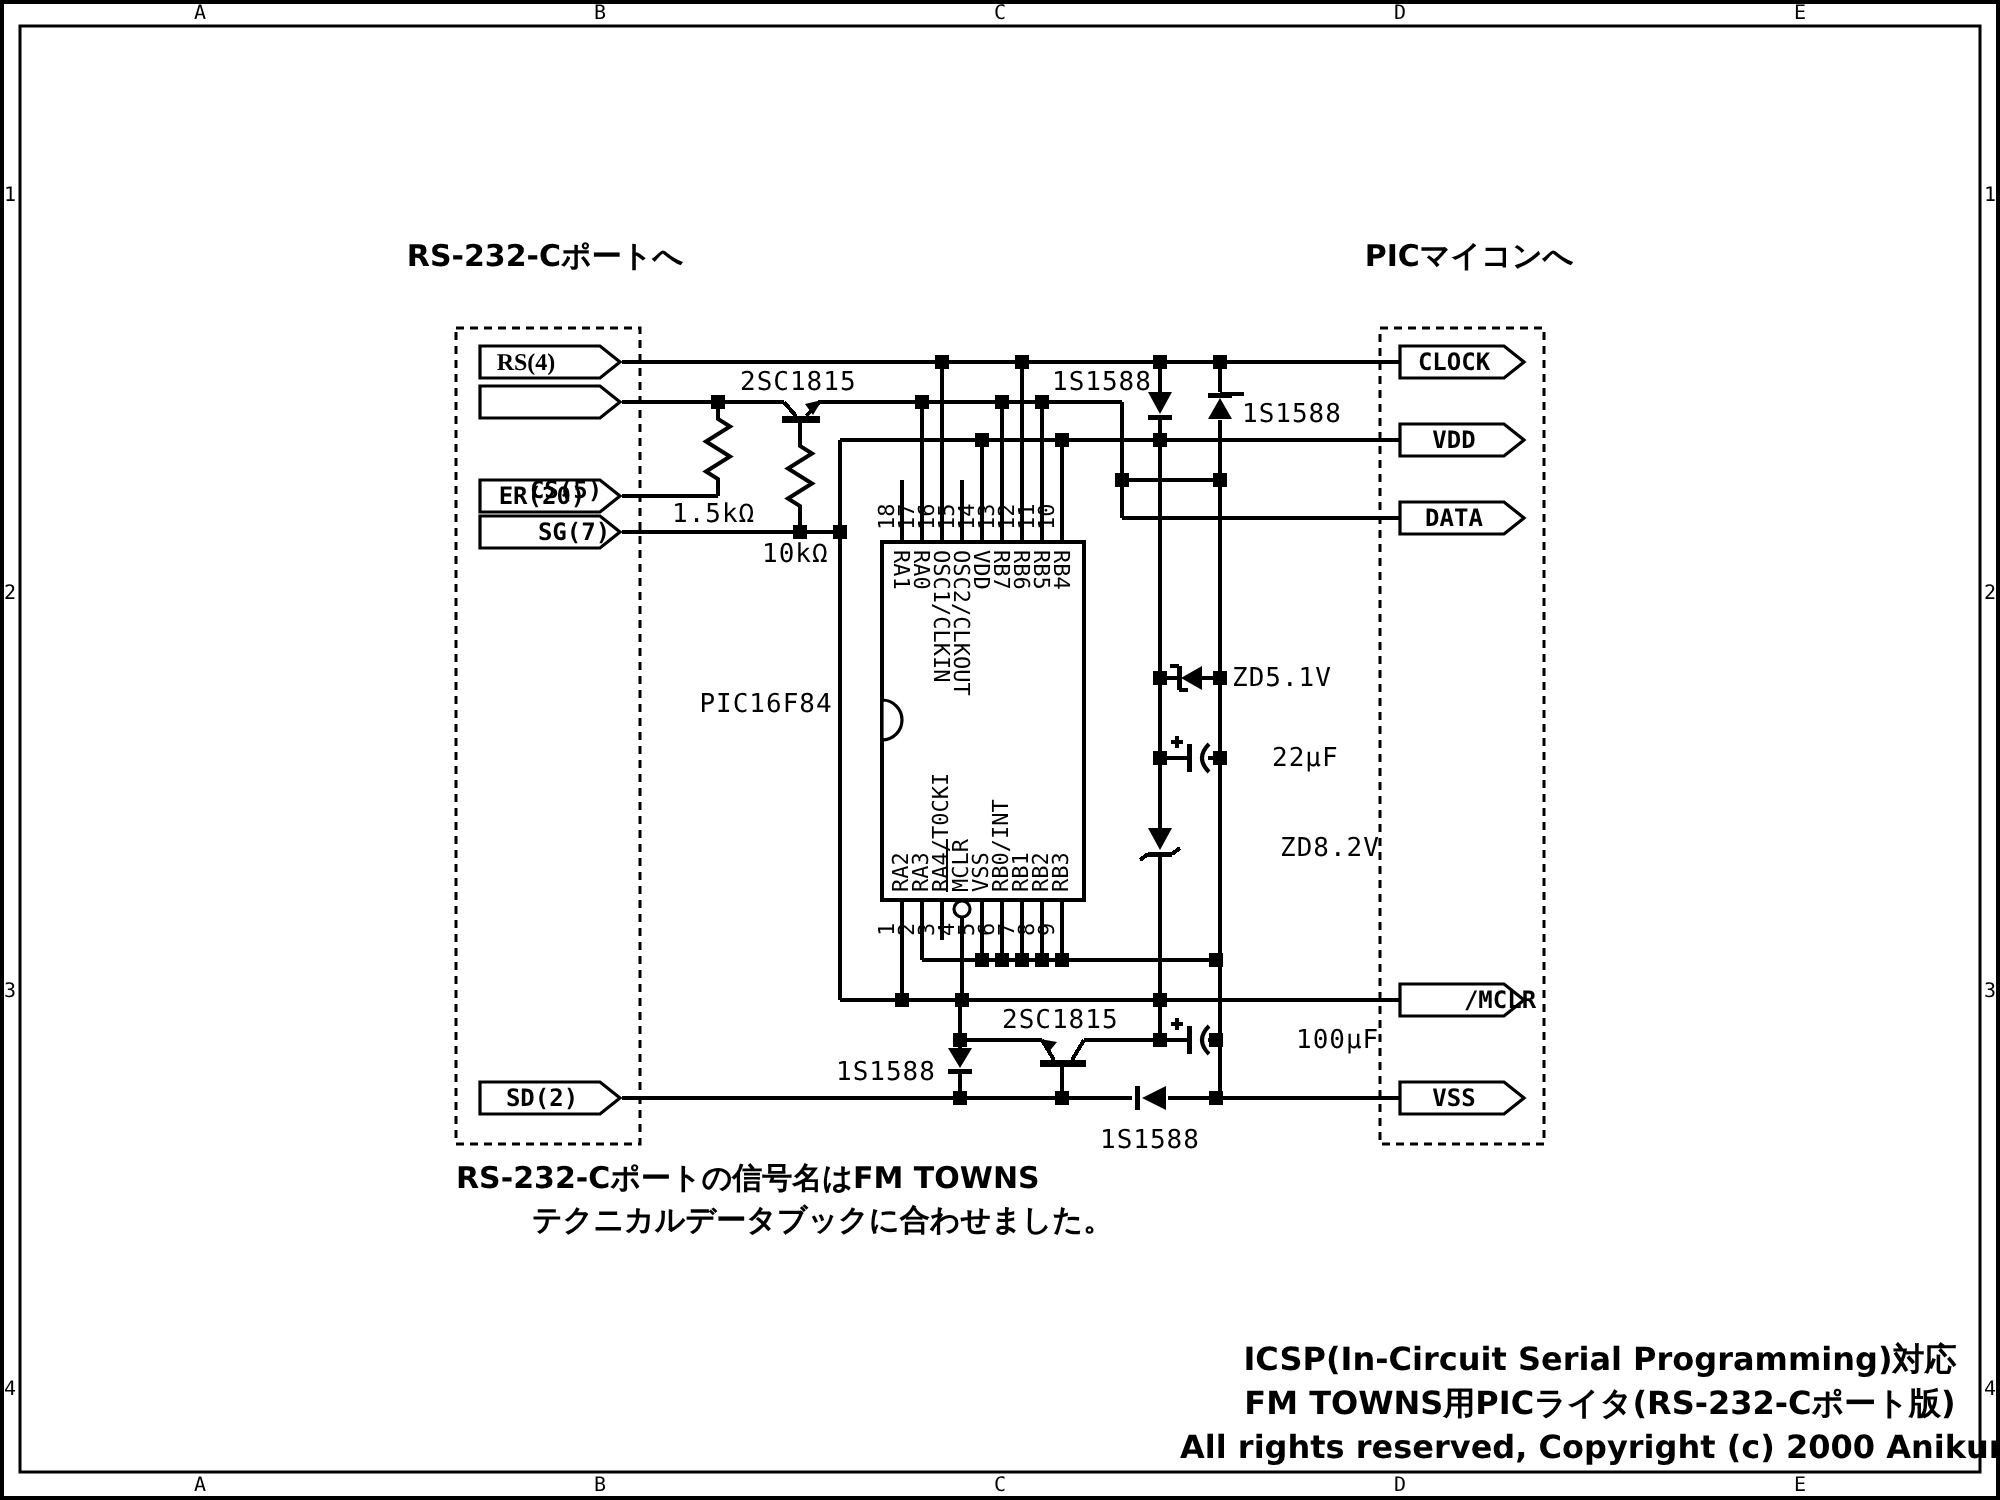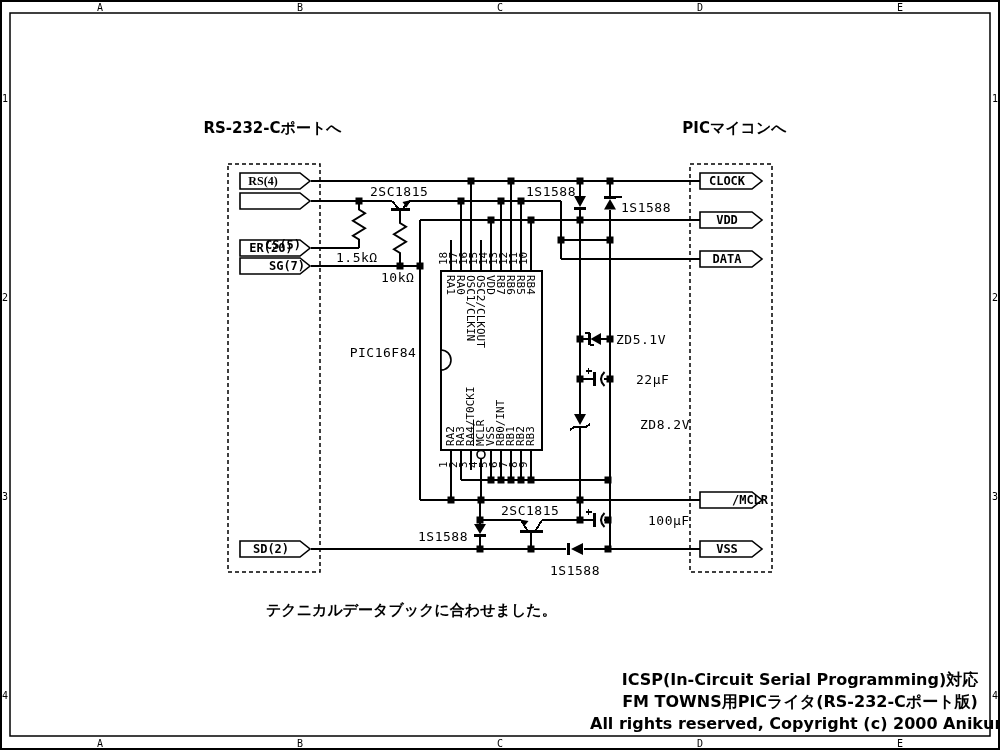--- a/index.html
+++ b/index.html
@@ -156,20 +156,21 @@
       <rect x="476.5" y="545.5" width="7" height="7" fill="#000"></rect>
       <rect x="527.5" y="545.5" width="7" height="7" fill="#000"></rect>
       <rect x="604.5" y="545.5" width="7" height="7" fill="#000"></rect>
     </svg>
 
   <div class="lbl hdr" style="left:190px;top:119px;width:165px;">RS-232-Cポートへ</div>
   <div class="lbl hdr" style="left:652px;top:119px;width:165px;">PICマイコンへ</div>
 
   <div class="lbl part" style="left:348px;top:345px;width:70px;text-align:center;">PIC16F84</div>
 
+  <div class="lbl note" style="left:228px;top:580px;">RS-232-Cポートの信号名はFM TOWNS</div>
   <div class="lbl note" style="left:228px;top:601px;margin-left:38px;">テクニカルデータブックに合わせました。</div>
 
   <div class="lbl title-line" style="left:590px;top:670px;">ICSP(In-Circuit Serial Programming)対応</div>
   <div class="lbl title-line" style="left:590px;top:692px;">FM TOWNS用PICライタ(RS-232-Cポート版)</div>
   <div class="lbl title-line" style="left:590px;top:714px;">All rights reserved, Copyright (c) 2000 Anikun.</div>
 <div class="lbl ruler" style="left: 100px; top: 7px;">A</div>
     <div class="lbl ruler" style="left: 100px; top: 743px;">A</div>
     <div class="lbl ruler" style="left: 300px; top: 7px;">B</div>
     <div class="lbl ruler" style="left: 300px; top: 743px;">B</div>
     <div class="lbl ruler" style="left: 500px; top: 7px;">C</div>

